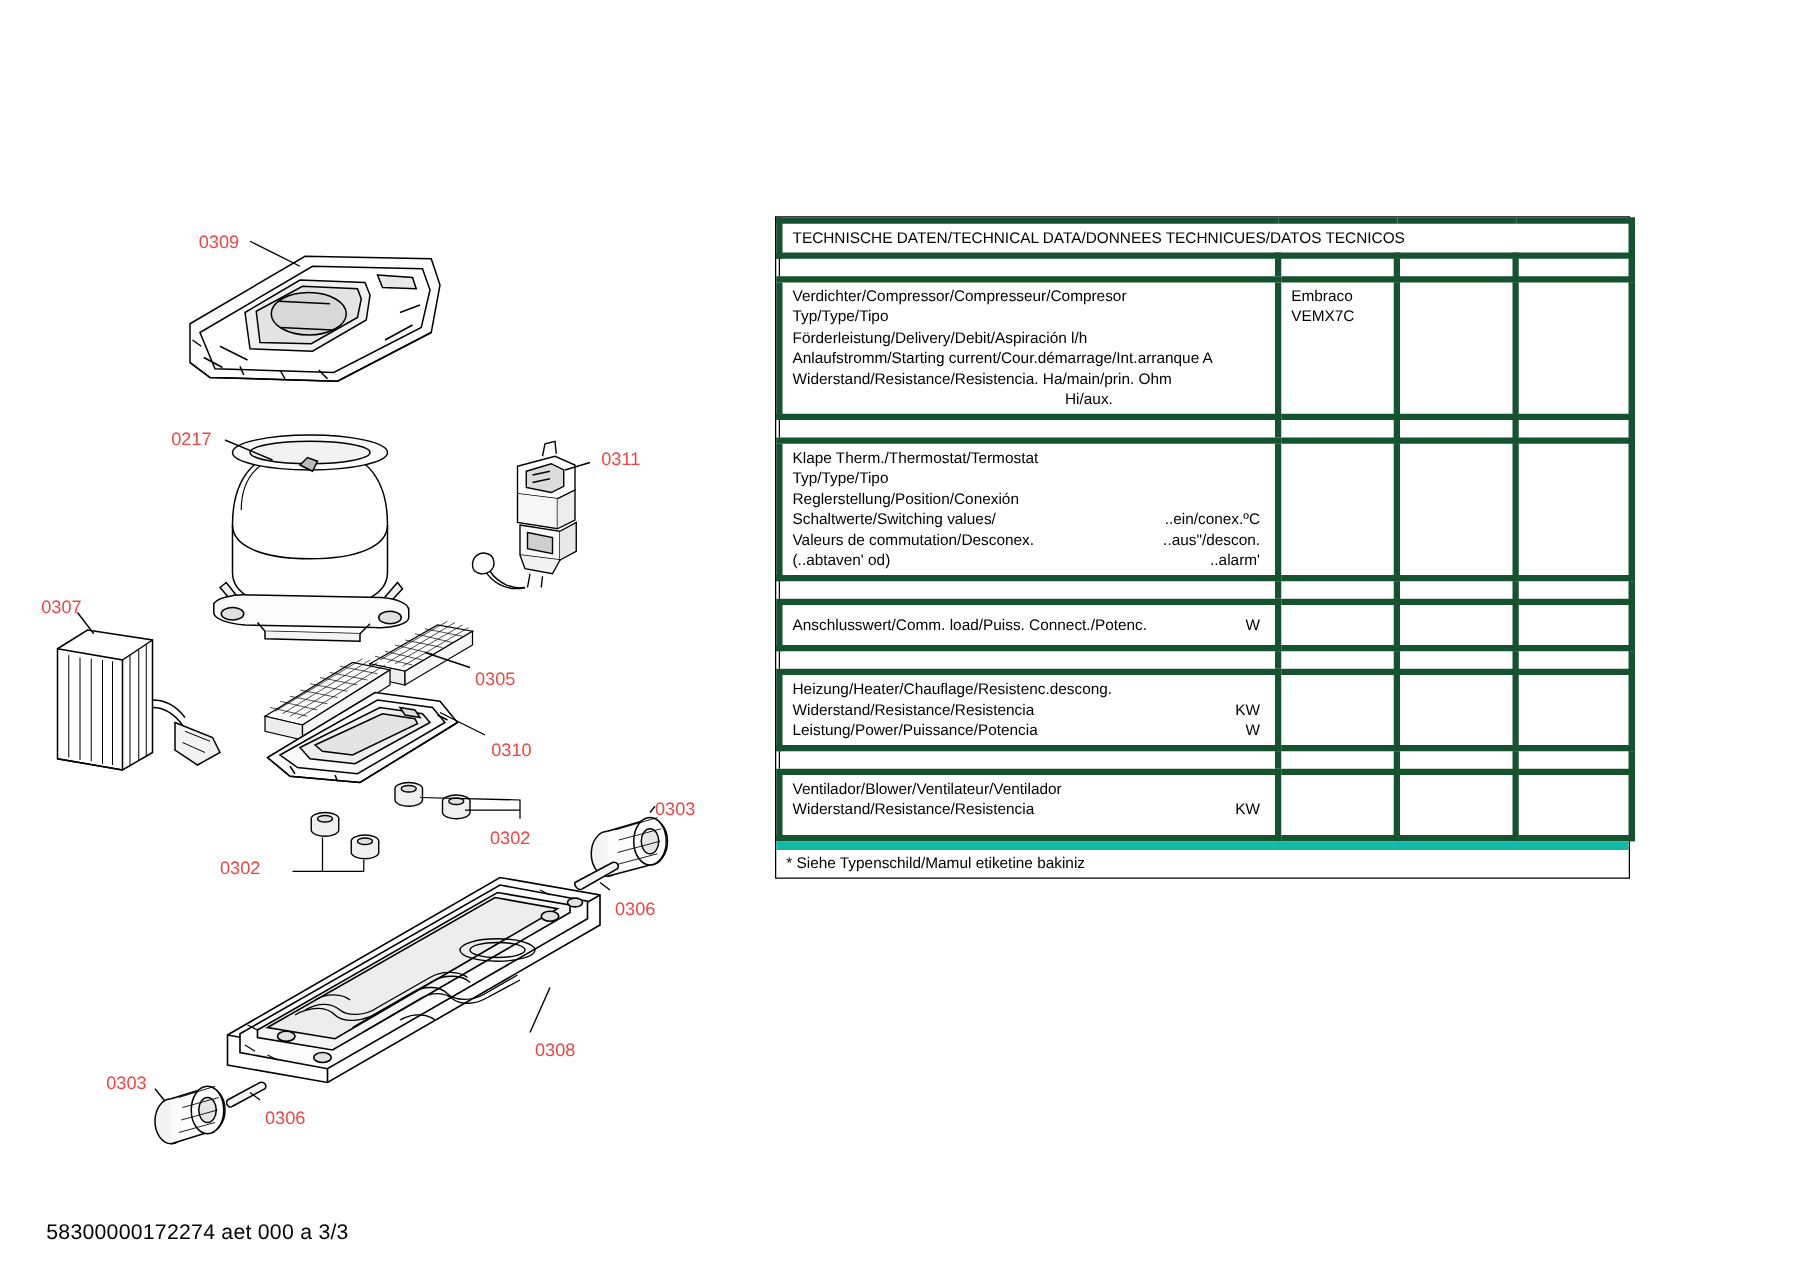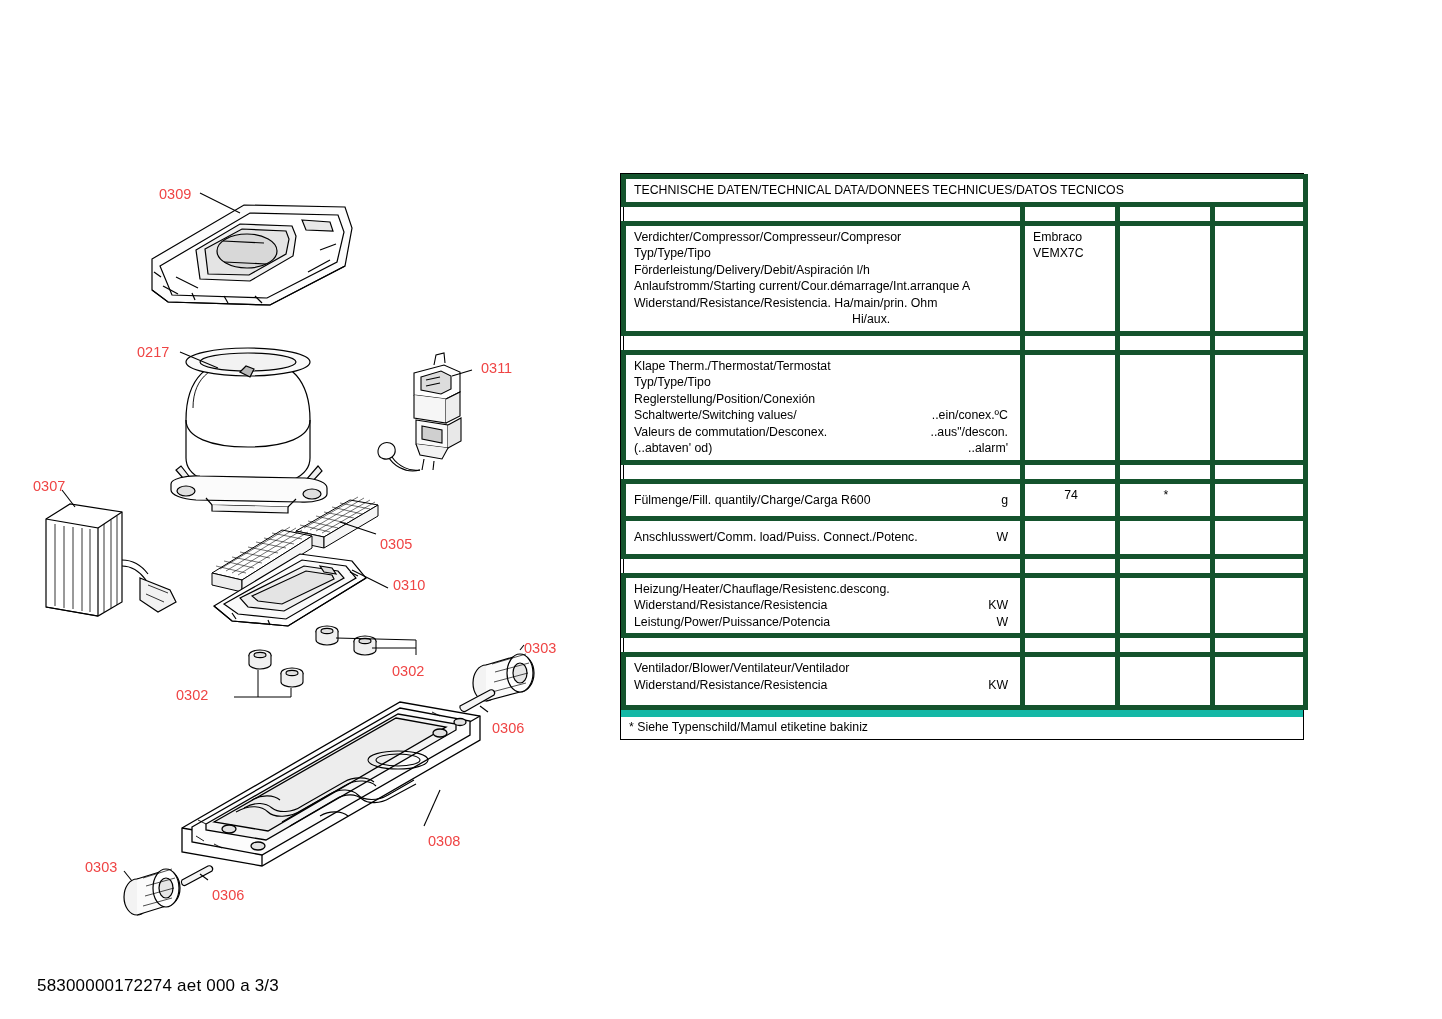--- a/index.html
+++ b/index.html
@@ -310,21 +310,21 @@
   </g>
   <path d="M124,871 L132,881" stroke="#000" stroke-width="1.1" fill="none"></path>
   <path d="M208,880 L200,874" stroke="#000" stroke-width="1.1" fill="none"></path>
 </svg>
 
 <div class="label" style="left:159px;top:186px;">0309</div>
 <div class="label" style="left:137px;top:344px;">0217</div>
 <div class="label" style="left:481px;top:360px;">0311</div>
 <div class="label" style="left:33px;top:478px;">0307</div>
 <div class="label" style="left:380px;top:536px;">0305</div>
-<div class="label" style="left:393px;top:577px;">0310</div>
+<div class="label" style="left:393px;top:593px;">0310</div>
 <div class="label" style="left:524px;top:640px;">0303</div>
 <div class="label" style="left:392px;top:663px;">0302</div>
 <div class="label" style="left:176px;top:687px;">0302</div>
 <div class="label" style="left:492px;top:720px;">0306</div>
 <div class="label" style="left:428px;top:833px;">0308</div>
 <div class="label" style="left:85px;top:859px;">0303</div>
 <div class="label" style="left:212px;top:887px;">0306</div>
 
 <div id="tech-table">
   <table>
@@ -383,28 +383,20 @@
         <td></td>
       </tr>
 
       <tr class="spacer-row">
         <td style="border-left:1px solid #000;border-right:1px solid #000;"></td>
           <td></td>
           <td></td>
           <td></td>
       </tr>
 
-      <tr>
-        <td style="padding-top:8px;padding-bottom:8px;">
-          <div class="lrow"><span>Fülmenge/Fill. quantily/Charge/Carga   R600</span><span class="rightval">g</span></div>
-        </td>
-        <td class="val-center">74</td>
-        <td class="val-center">*</td>
-        <td></td>
-      </tr>
 
       <tr>
         <td style="padding-top:8px;padding-bottom:8px;">
           <div class="lrow"><span>Anschlusswert/Comm. load/Puiss. Connect./Potenc.</span><span class="rightval">W</span></div>
         </td>
         <td></td>
         <td></td>
         <td></td>
       </tr>
 

